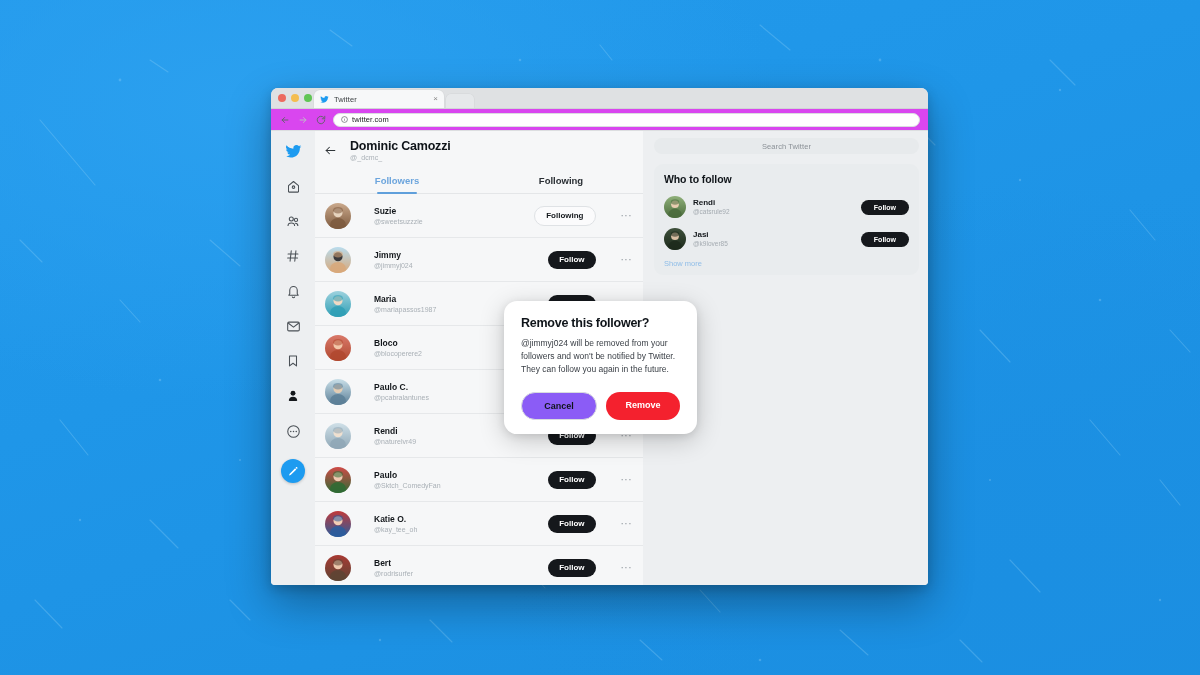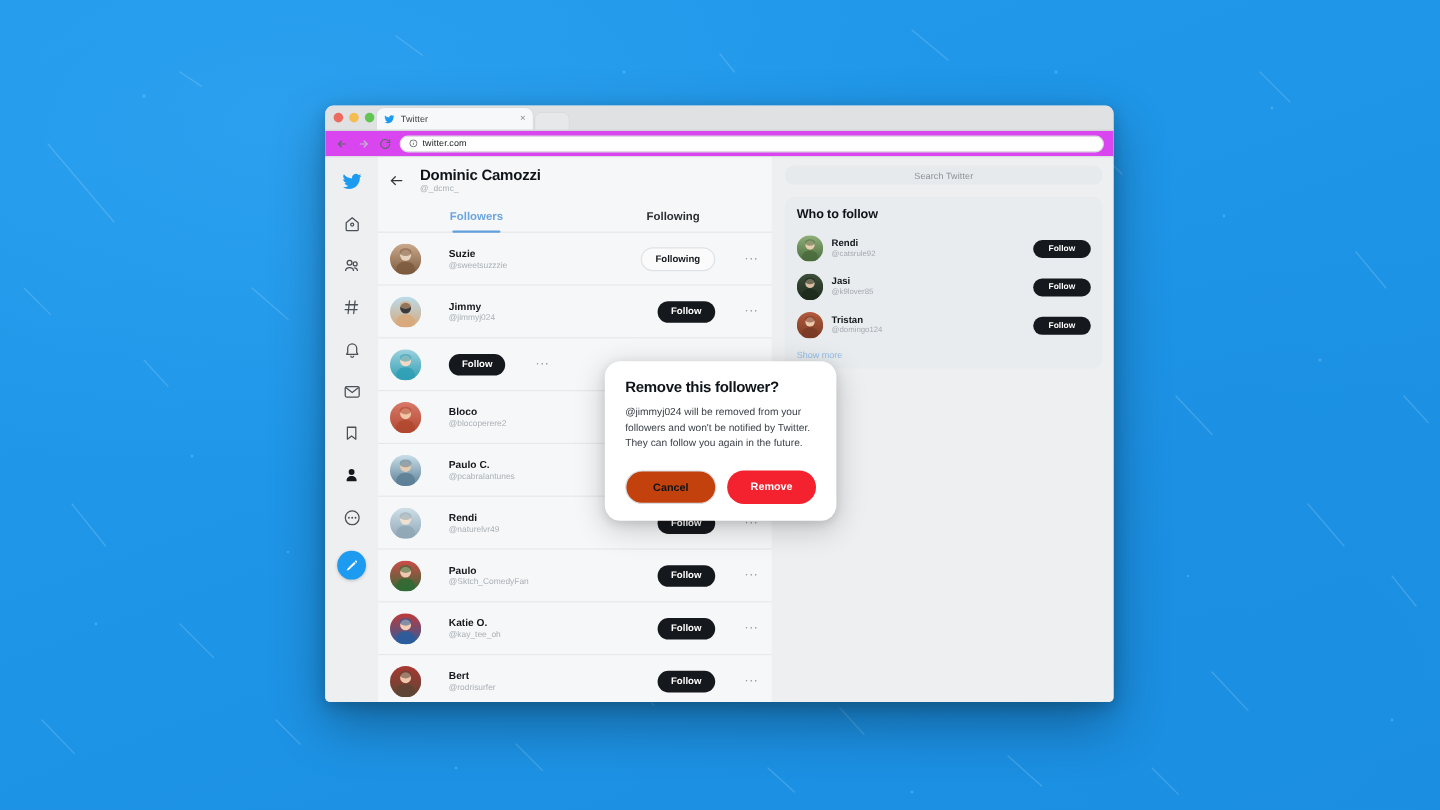--- a/index.html
+++ b/index.html
@@ -152,21 +152,21 @@
     padding: 15px 17px 14px; z-index: 20;
     box-shadow: 0 6px 26px rgba(0,0,0,.20), 0 2px 8px rgba(0,0,0,.10);
   }
   #modal-title { font-size: 12.5px; font-weight: bold; color: #0f1419; letter-spacing: -.25px; }
   #modal-body { font-size: 8.5px; color: #3b4047; line-height: 1.52; margin-top: 7px; }
   #modal-actions { display: flex; gap: 9px; margin-top: 16px; }
   .m-btn {
     flex: 1; text-align: center; border-radius: 999px;
     font-size: 9px; font-weight: bold; padding: 8px 0;
   }
-  #cancel-btn { background: #c2410c; color: #0f1419; border: 1px solid #d9dcdf; }
+  #cancel-btn { background: #8b5cf6; color: #0f1419; border: 1px solid #d9dcdf; }
   #remove-btn { background: #f4212e; color: #fff; }
 </style>
 </head>
 <body>
 
 <div id="backdrop">
   <svg id="scratches" viewBox="0 0 1200 675" preserveAspectRatio="none">
     <g stroke="#9ed8f7" stroke-width="1.1" fill="none" opacity=".55" stroke-linecap="round">
       <path d="M40 120 L95 185"></path>
         <path d="M150 60 L168 72"></path>
@@ -399,20 +399,24 @@
                   <linearGradient id="g2_26" x1="0" y1="0" x2="0" y2="1">
       <stop offset="0%" stop-color="#9ed2de"></stop>
                     <stop offset="100%" stop-color="#2f9fb5"></stop>
     </linearGradient>
                 </defs>
     <rect width="40" height="40" fill="url(#g2_26)"></rect>
     <circle cx="20" cy="15" r="7" fill="#f0d9c4"></circle>
     <path d="M20 23c-7 0-12 4.5-12 10.5V40h24v-6.5C32 27.5 27 23 20 23z" fill="#2f9fb5" opacity=".85"></path>
     <ellipse cx="20" cy="11" rx="7.6" ry="5" fill="#2f9fb5" opacity=".55"></ellipse>
   </svg></div>
+     <div class="u-meta">
+       <div class="u-name">Maria</div>
+       <div class="u-handle">@mariapassos1987</div>
+     </div>
      <div class="pill pill-follow">Follow</div>
      <div class="dots">···</div>
           </div>
           <div class="follower-row">
             <div class="avatar"><svg width="26" height="26" viewBox="0 0 40 40">
     <defs>
                   <linearGradient id="g3_26" x1="0" y1="0" x2="0" y2="1">
       <stop offset="0%" stop-color="#d9796a"></stop>
                     <stop offset="100%" stop-color="#b0482f"></stop>
     </linearGradient>
@@ -567,39 +571,20 @@
     </linearGradient>
                   </defs>
     <rect width="40" height="40" fill="url(#g10_22)"></rect>
     <circle cx="20" cy="15" r="7" fill="#d9bfa4"></circle>
     <path d="M20 23c-7 0-12 4.5-12 10.5V40h24v-6.5C32 27.5 27 23 20 23z" fill="#1d2a1c" opacity=".85"></path>
     <ellipse cx="20" cy="11" rx="7.6" ry="5" fill="#1d2a1c" opacity=".55"></ellipse>
   </svg></div>
      <div>
        <div class="wtf-name">Jasi</div>
        <div class="wtf-handle">@k9lover85</div>
-     </div>
-     <div class="wtf-btn">Follow</div>
-            </div>
-            <div class="wtf-row">
-              <div class="avatar" style="width:22px;height:22px"><svg width="22" height="22" viewBox="0 0 40 40">
-    <defs>
-                    <linearGradient id="g11_22" x1="0" y1="0" x2="0" y2="1">
-      <stop offset="0%" stop-color="#b25a3c"></stop>
-                      <stop offset="100%" stop-color="#7a3b24"></stop>
-    </linearGradient>
-                  </defs>
-    <rect width="40" height="40" fill="url(#g11_22)"></rect>
-    <circle cx="20" cy="15" r="7" fill="#edccae"></circle>
-    <path d="M20 23c-7 0-12 4.5-12 10.5V40h24v-6.5C32 27.5 27 23 20 23z" fill="#7a3b24" opacity=".85"></path>
-    <ellipse cx="20" cy="11" rx="7.6" ry="5" fill="#7a3b24" opacity=".55"></ellipse>
-  </svg></div>
-     <div>
-       <div class="wtf-name">Tristan</div>
-       <div class="wtf-handle">@domingo124</div>
      </div>
      <div class="wtf-btn">Follow</div>
             </div>
           </div>
         <div id="show-more">Show more</div>
       </div>
     </aside>
 
     <div id="modal">
       <div id="modal-title">Remove this follower?</div>

